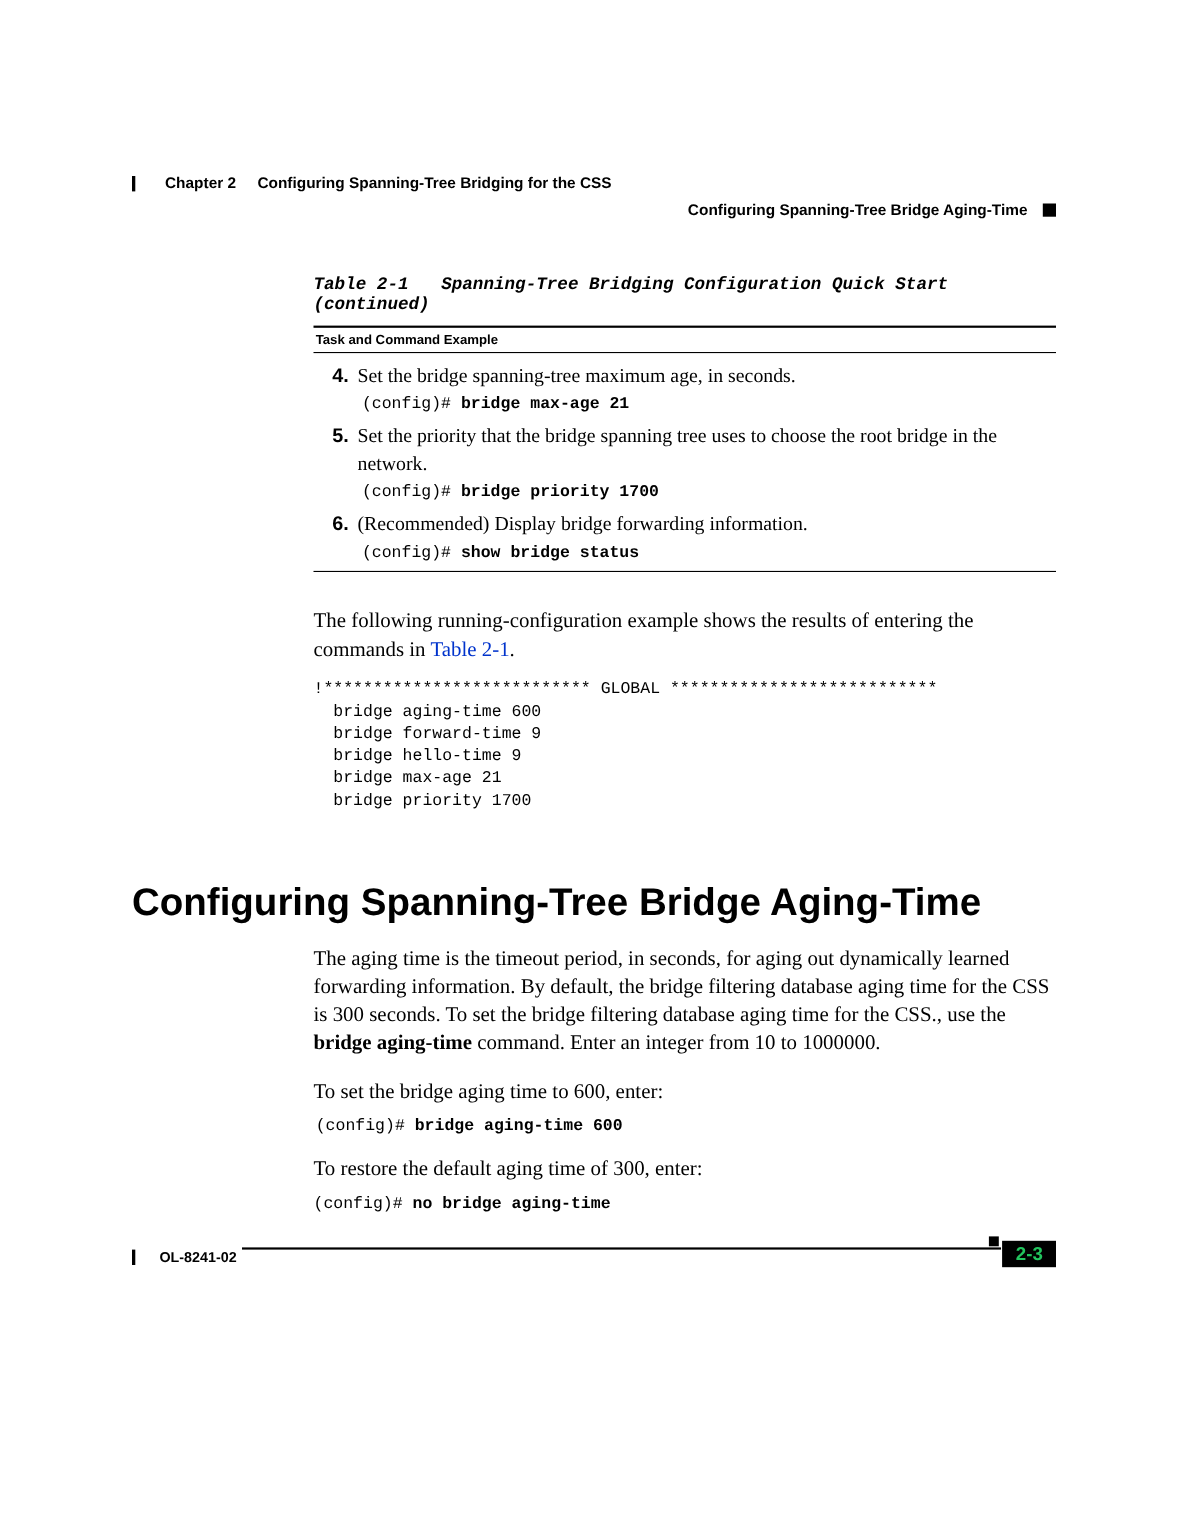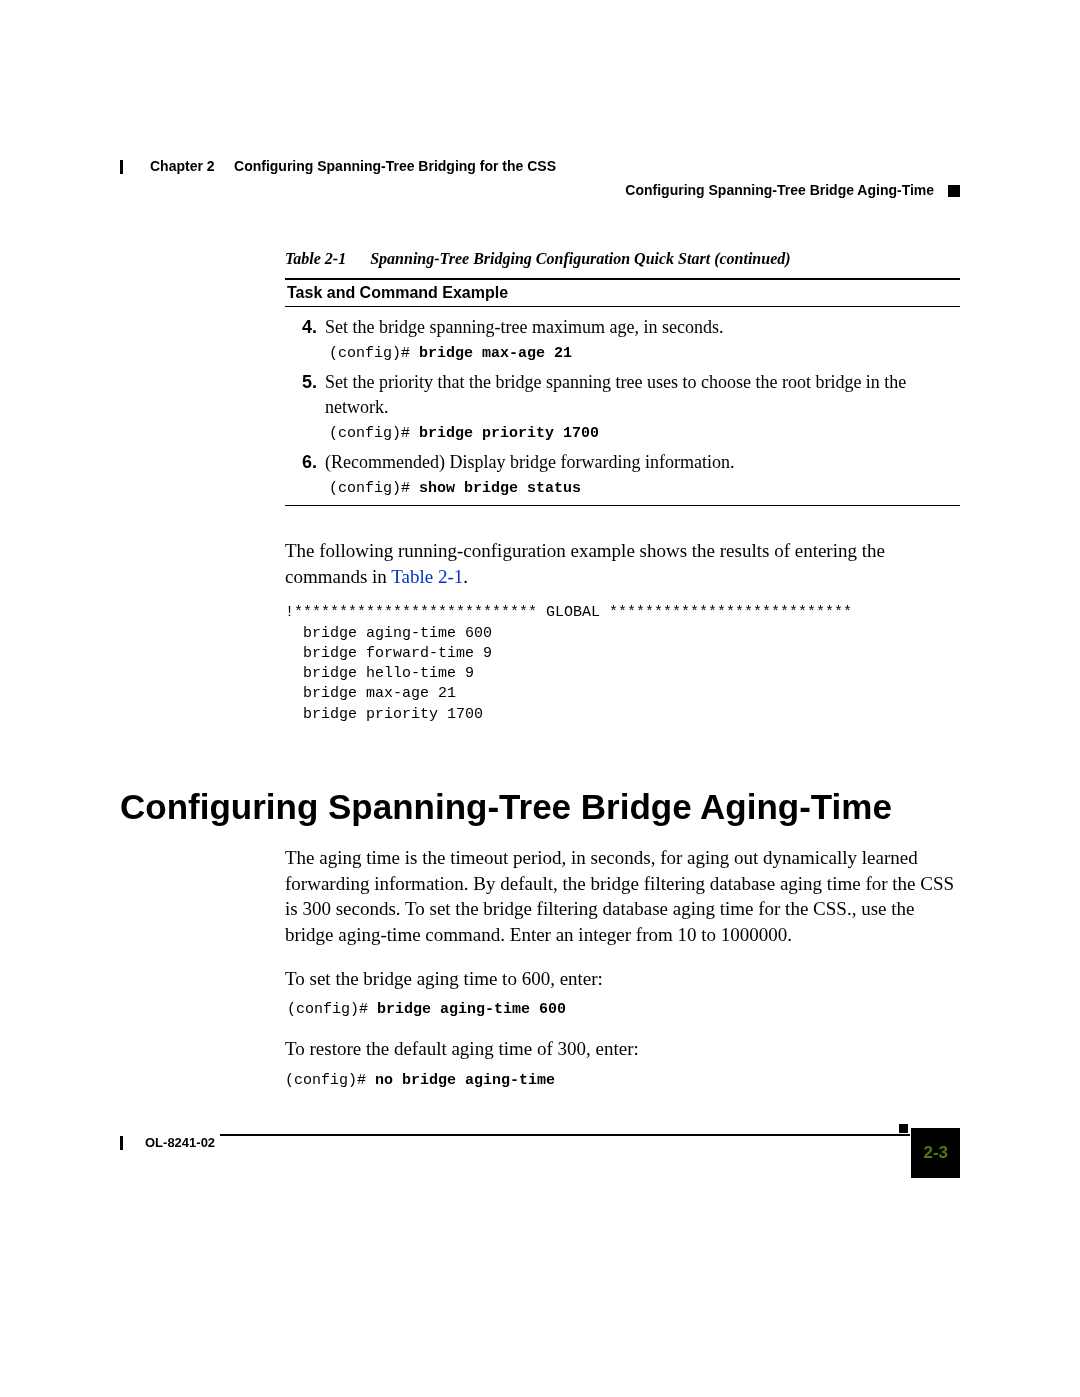--- a/index.html
+++ b/index.html
@@ -53,36 +53,36 @@
     background: #000;
     margin-left: 10px;
     vertical-align: middle;
   }
   .content {
     margin-top: 90px;
     margin-left: 165px;
     width: 675px;
   }
   .table-caption {
-    font-family: Liberation Serif, serif;
+    font-family: Liberation Mono, monospace;
     font-size: 16px;
     font-style: italic;
     font-weight: bold;
     margin-bottom: 10px;
   }
   .table-caption .label {
     font-style: italic;
     margin-right: 20px;
   }
   .table-header {
     border-top: 2px solid #000;
     border-bottom: 1.5px solid #000;
     font-family: Arial, Helvetica, sans-serif;
     font-weight: bold;
-    font-size: 16px;
+    font-size: 12px;
     padding: 4px 0 4px 2px;
   }
   .table-body {
     border-bottom: 1.5px solid #000;
     padding-bottom: 8px;
   }
   .step {
     display: flex;
     margin-top: 8px;
     font-size: 18px;
@@ -130,21 +130,21 @@
     font-size: 35px;
     margin-top: 62px;
     margin-left: -165px;
   }
   .body-para {
     font-size: 19px;
     line-height: 1.35;
     margin-top: 18px;
   }
   .body-para .cmd-bold {
-    font-weight: normal;
+    font-weight: bold;
   }
   .footer {
     position: absolute;
     left: 120px;
     width: 840px;
     top: 1130px;
     font-family: Arial, Helvetica, sans-serif;
   }
   .footer-title {
     text-align: right;
@@ -187,24 +187,24 @@
     top: -10px;
     width: 9px;
     height: 9px;
     background: #000;
   }
   .page-num-box {
     position: absolute;
     right: 0;
     top: -6px;
     background: #000;
-    color: #4d7c0f;
+    color: #22c55e;
     font-weight: bold;
     font-size: 17px;
-    padding: 15px 12px;
+    padding: 2px 12px;
   }
 </style>
 </head>
 <body>
 
 <div class="page">
 
   <div class="header-line">
     <div class="header-left-bar"></div>
     <div class="chapter-text">

